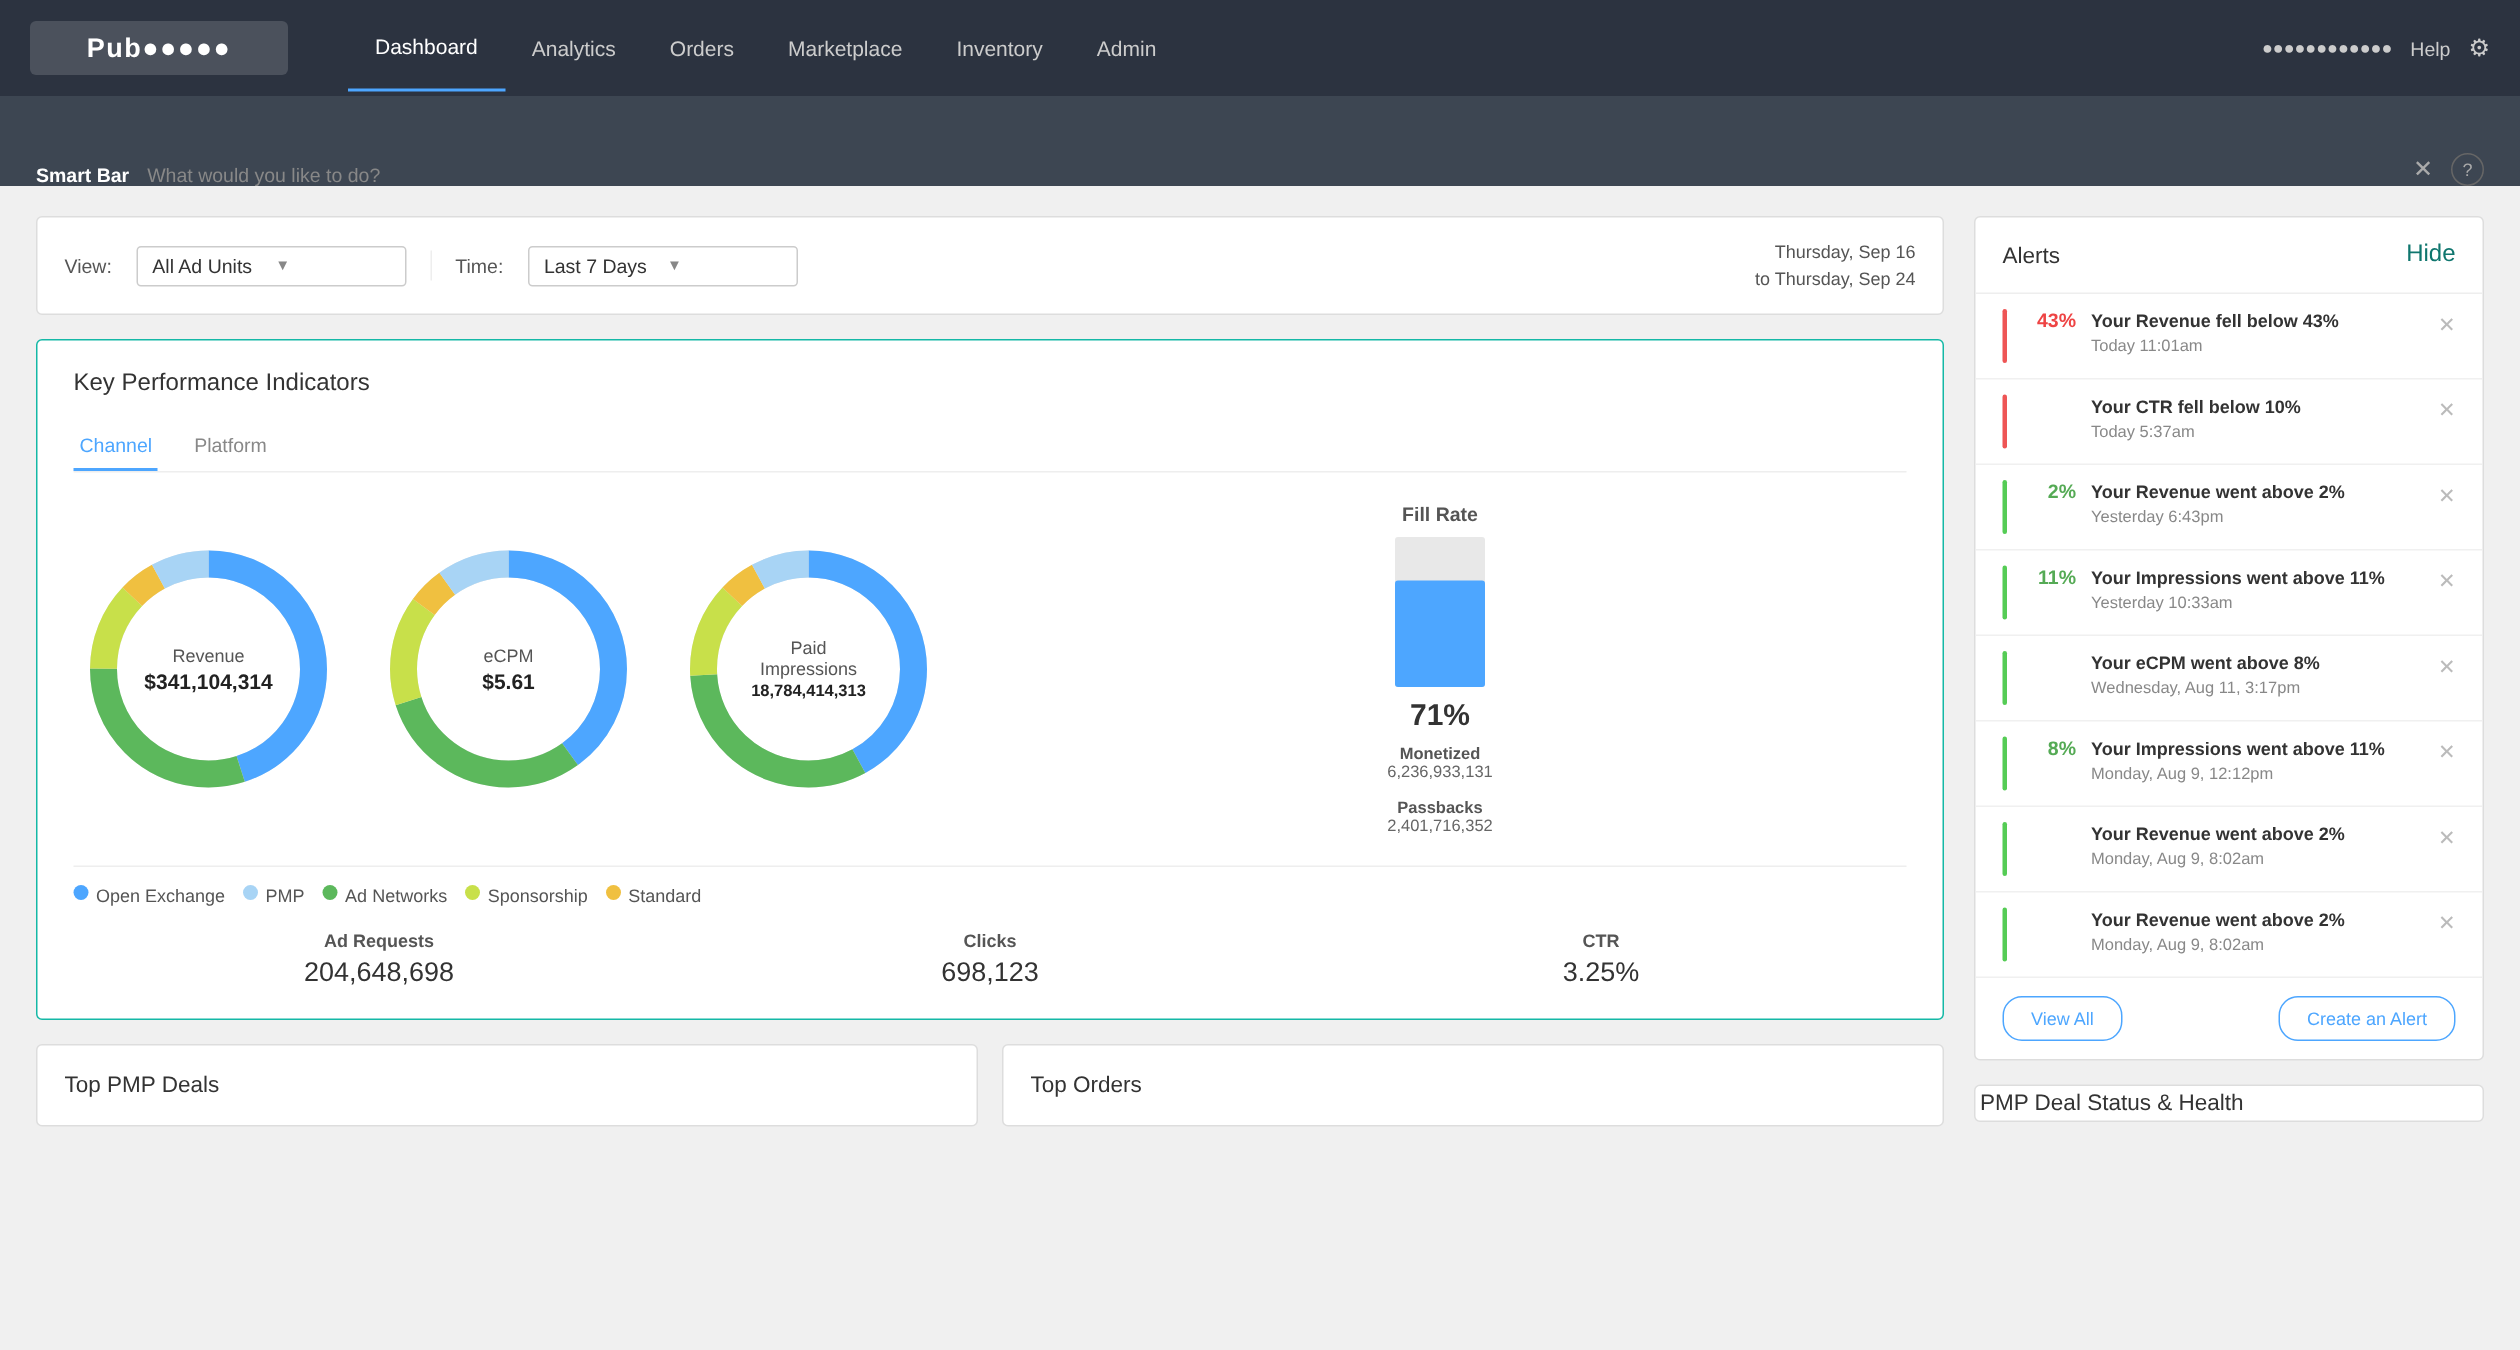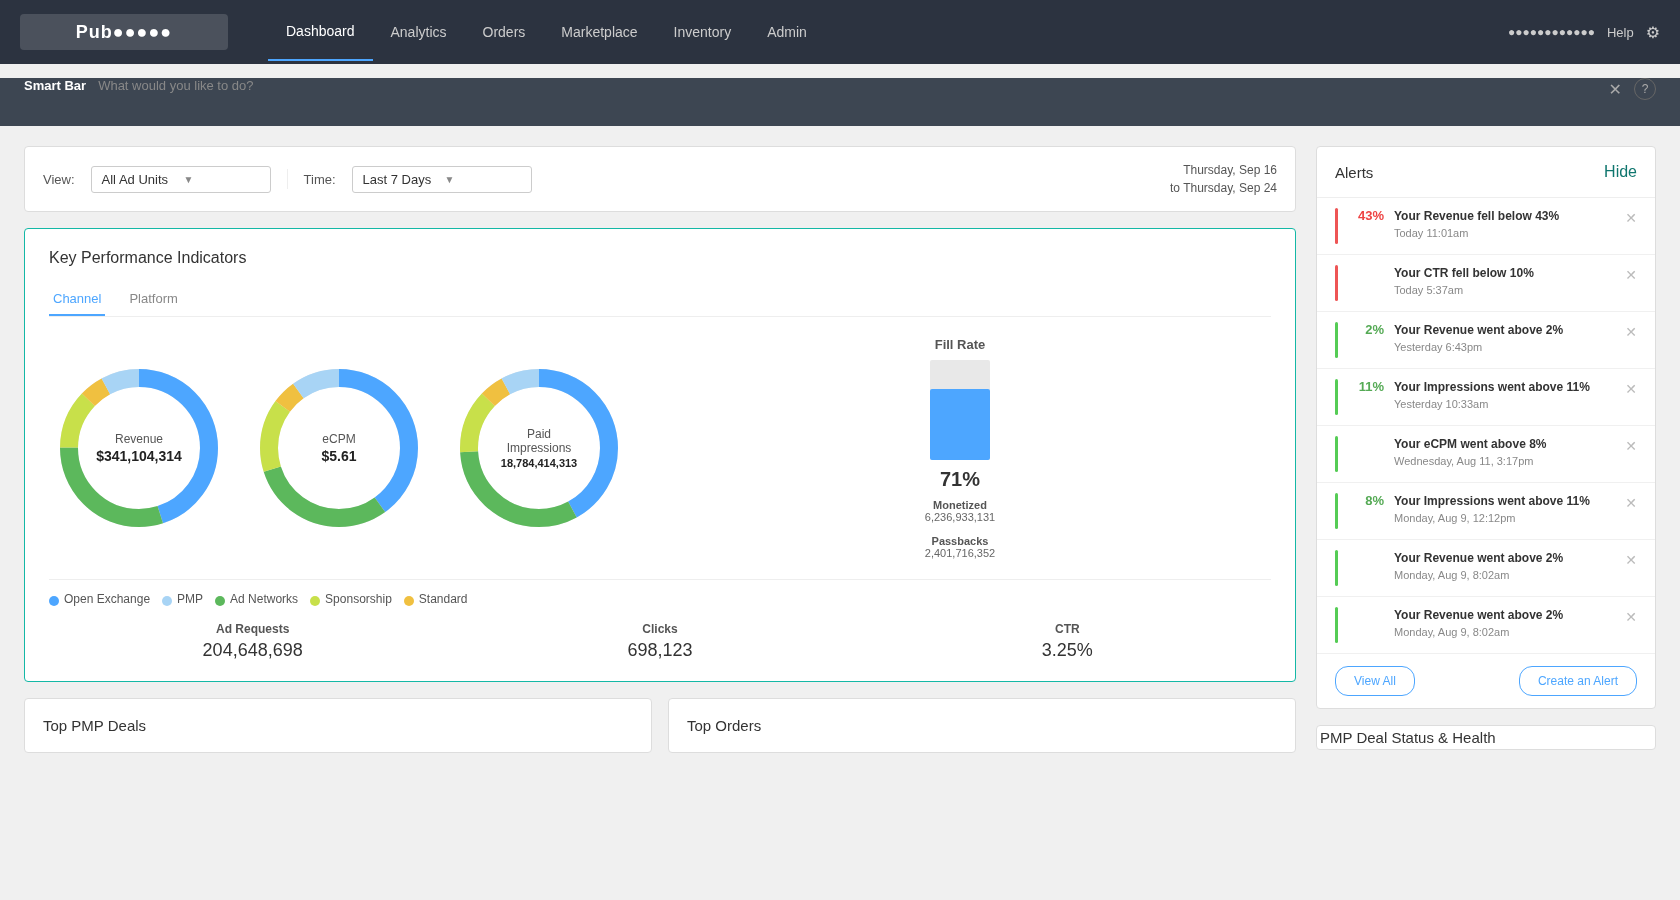--- a/index.html
+++ b/index.html
@@ -1,31 +1,31 @@
 <!DOCTYPE html>
 <html><head>
   <meta charset="utf-8">
   <style>
     * { box-sizing: border-box; margin: 0; padding: 0; }
     body { font-family: -apple-system, BlinkMacSystemFont, 'Segoe UI', Arial, sans-serif; background: #f0f0f0; font-size: 13px; color: #333; }
 
     
     .top-nav { background: #2c3340; height: 64px; display: flex; align-items: center; padding: 0 20px; position: relative; }
-    .logo-area { width: 208px; height: 36px; background: rgba(255,255,255,0.15); border-radius: 4px; display: flex; align-items: center; justify-content: center; }
+    .logo-area { width: 172px; height: 36px; background: rgba(255,255,255,0.15); border-radius: 4px; display: flex; align-items: center; justify-content: center; }
     .logo-text { color: #fff; font-size: 18px; font-weight: bold; letter-spacing: 1px; }
     .nav-links { display: flex; align-items: center; gap: 0; margin-left: 40px; flex: 1; }
     .nav-link { color: #ccc; text-decoration: none; padding: 20px 18px; font-size: 14px; cursor: pointer; position: relative; }
     .nav-link.active { color: #fff; border-bottom: 2px solid #4da6ff; }
     .nav-right { display: flex; align-items: center; gap: 12px; margin-left: auto; }
     .nav-user { color: #ccc; font-size: 12px; }
     .nav-help { color: #ccc; font-size: 13px; cursor: pointer; }
     .nav-gear { color: #ccc; font-size: 16px; cursor: pointer; }
 
     
-    .smart-bar { background: #3d4652; height: 48px; display: flex; align-items: flex-start; padding: 0 24px; gap: 12px; margin-top: 14px; }
+    .smart-bar { background: #3d4652; height: 60px; display: flex; align-items: flex-end; padding: 0 24px; gap: 12px; }
     .smart-bar-label { color: #fff; font-size: 13px; font-weight: 600; }
     .smart-bar-input { background: transparent; border: none; color: #aaa; font-size: 13px; flex: 1; outline: none; }
     .smart-bar-input::placeholder { color: #888; }
     .smart-bar-right { display: flex; align-items: center; gap: 12px; }
     .smart-bar-close { color: #aaa; cursor: pointer; font-size: 16px; }
     .smart-bar-help { color: #aaa; cursor: pointer; font-size: 15px; border: 1px solid #666; border-radius: 50%; width: 22px; height: 22px; display: flex; align-items: center; justify-content: center; font-size: 12px; }
 
     
     .main-content { padding: 20px 24px; display: flex; gap: 20px; }
     .left-panel { flex: 1; display: flex; flex-direction: column; gap: 16px; }
@@ -55,21 +55,21 @@
     .fill-rate-title { font-size: 13px; color: #555; font-weight: 600; }
     .fill-rate-bar-container { width: 60px; height: 100px; background: #e8e8e8; border-radius: 2px; position: relative; overflow: hidden; display: flex; align-items: flex-end; }
     .fill-rate-bar { width: 100%; background: #4da6ff; border-radius: 2px 2px 0 0; }
     .fill-rate-pct { font-size: 20px; font-weight: bold; color: #333; }
     .fill-rate-monetized { font-size: 11px; color: #666; text-align: center; }
     .fill-rate-monetized strong { display: block; font-size: 11px; color: #555; }
     .fill-rate-passbacks { font-size: 11px; color: #666; text-align: center; margin-top: 4px; }
     .fill-rate-passbacks strong { display: block; font-size: 11px; color: #555; }
 
     .legend { display: flex; flex-wrap: wrap; gap: 12px; margin-top: 12px; margin-bottom: 16px; }
-    .legend-item { display: flex; align-items: flex-end; gap: 5px; font-size: 12px; color: #555; }
+    .legend-item { display: flex; align-items: flex-start; gap: 5px; font-size: 12px; color: #555; }
     .legend-dot { width: 10px; height: 10px; border-radius: 50%; }
 
     .kpi-stats-row { display: flex; gap: 0; margin-top: 16px; }
     .kpi-stat { flex: 1; text-align: center; }
     .kpi-stat-label { font-size: 12px; color: #555; font-weight: 600; margin-bottom: 4px; }
     .kpi-stat-value { font-size: 18px; color: #333; }
 
     
     .bottom-cards { display: flex; gap: 16px; }
     .bottom-card { background: #fff; border: 1px solid #ddd; border-radius: 4px; padding: 18px; flex: 1; }

